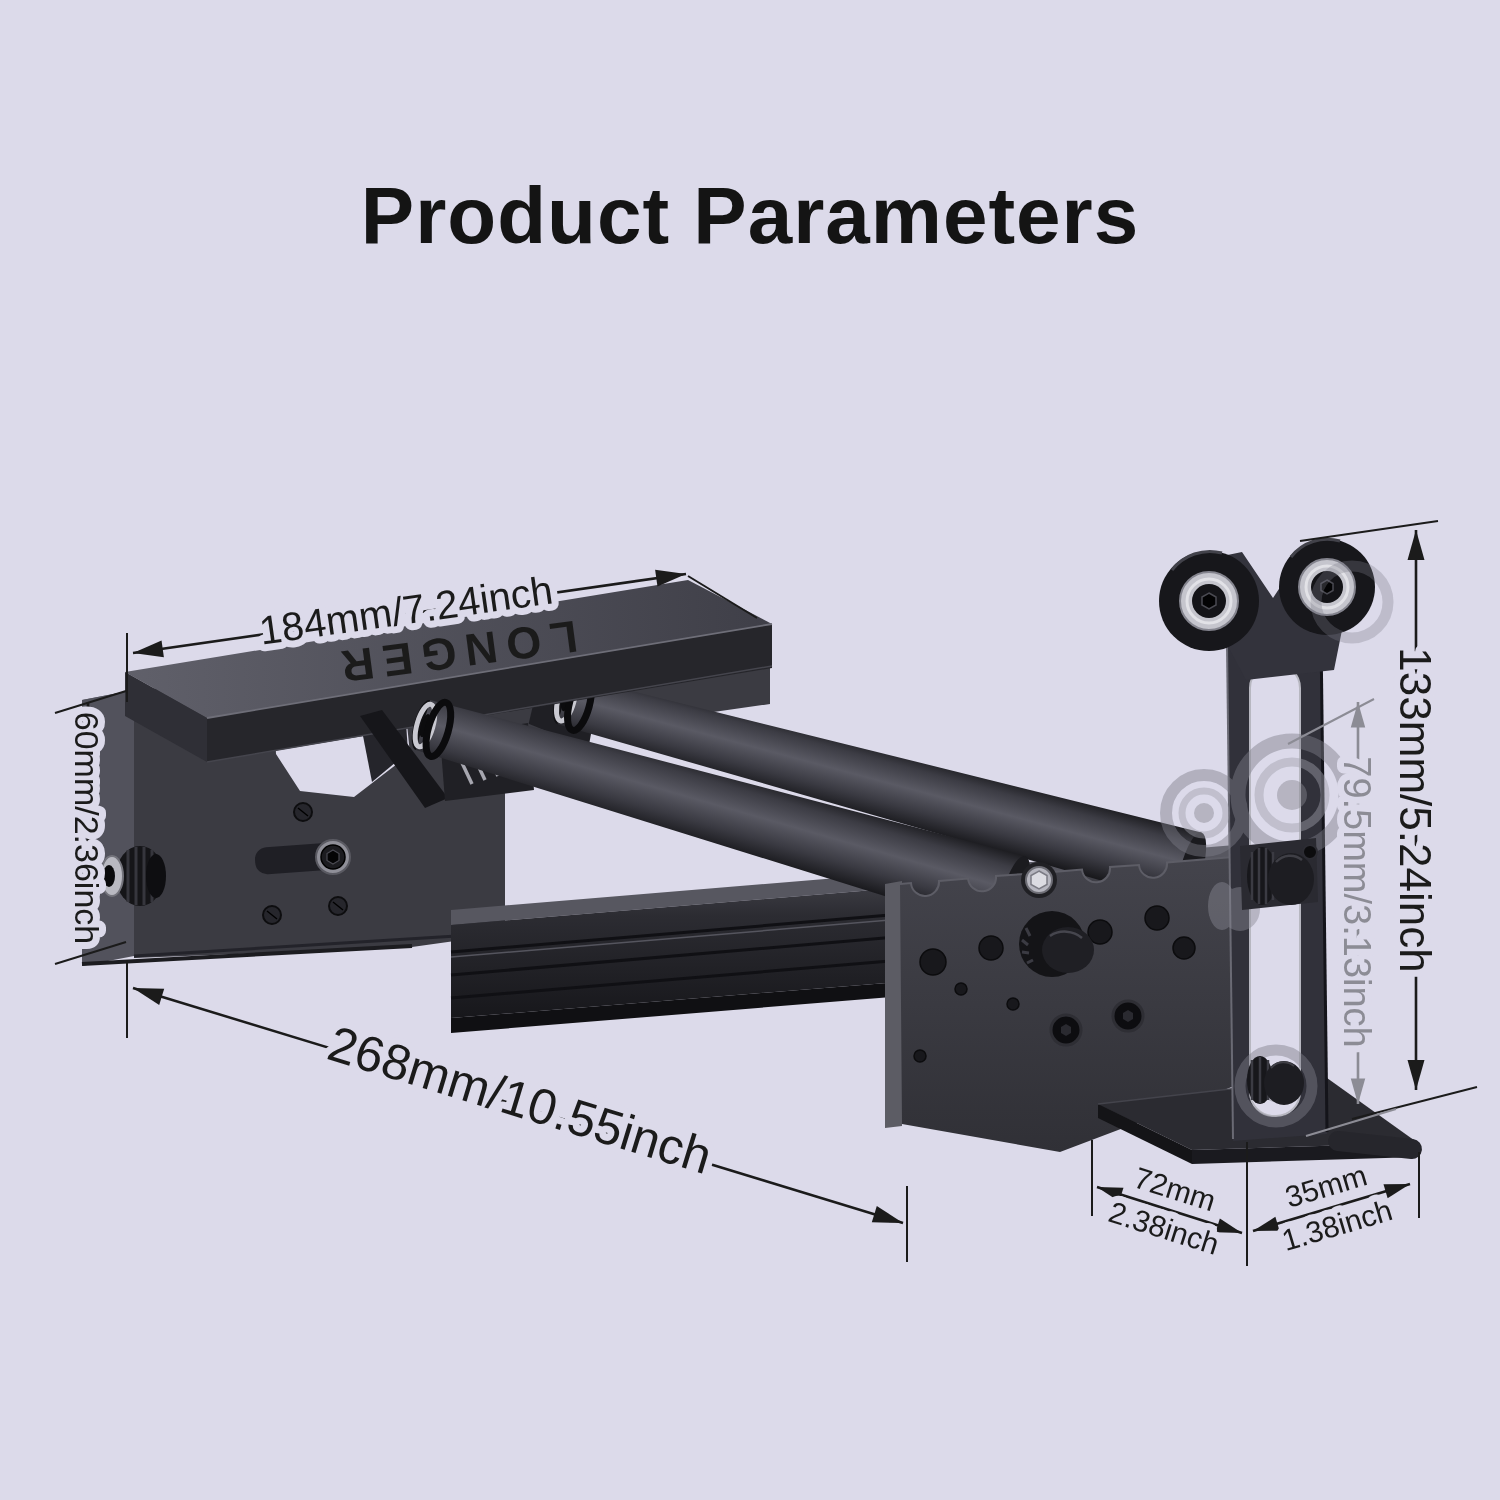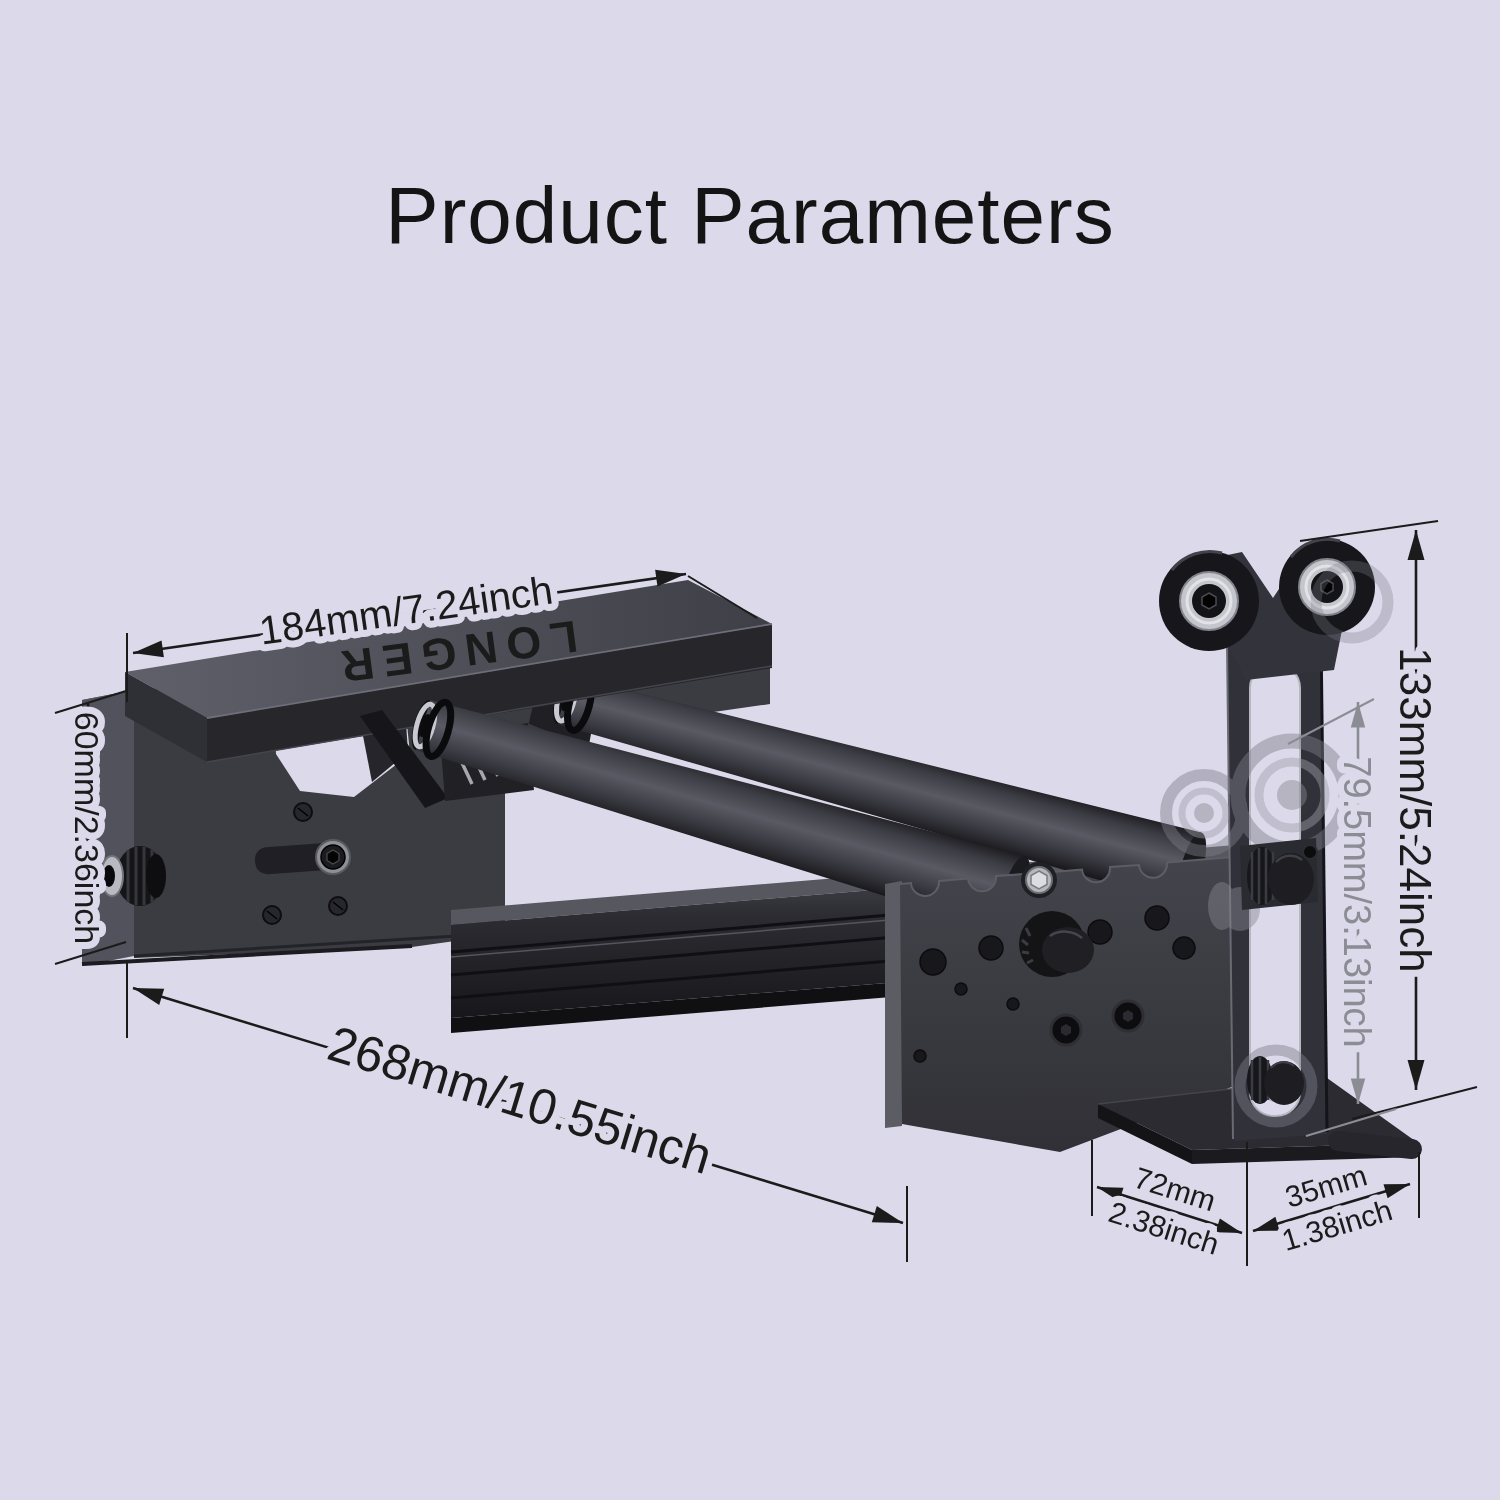--- a/index.html
+++ b/index.html
@@ -1,19 +1,19 @@
 <!DOCTYPE html>
 <html><head>
 <meta charset="utf-8">
 <style>
   html,body{margin:0;padding:0;background:#dcdaea;}
   .stage{position:relative;width:1500px;height:1500px;background:#dcdaea;overflow:hidden;
          font-family:"Liberation Sans",sans-serif;}
   .title{position:absolute;top:170px;left:0;width:100%;text-align:center;
-         font-size:80px;font-weight:400;color:#141414;letter-spacing:1px;}
+         font-size:80px;font-weight:700;color:#141414;letter-spacing:1px;}
   .art{position:absolute;left:0;top:0;width:1500px;height:1500px;}
   svg text{font-family:"Liberation Sans",sans-serif;fill:#1b1b1b;}
   .dim line{stroke:#1b1b1b;stroke-width:2.6;}
   .dim .ext{stroke:#1b1b1b;stroke-width:2;}
   .dim use{fill:#1b1b1b;}
   .dim text{text-anchor:middle;dominant-baseline:central;
             paint-order:stroke;stroke:#dcdaea;stroke-width:14px;stroke-linejoin:round;}
   .dim .gray line,.dim .gray .ext{stroke:#8c8c95;}
   .dim .gray use{fill:#8c8c95;}
   .dim .gray text{fill:#8c8c95;}

